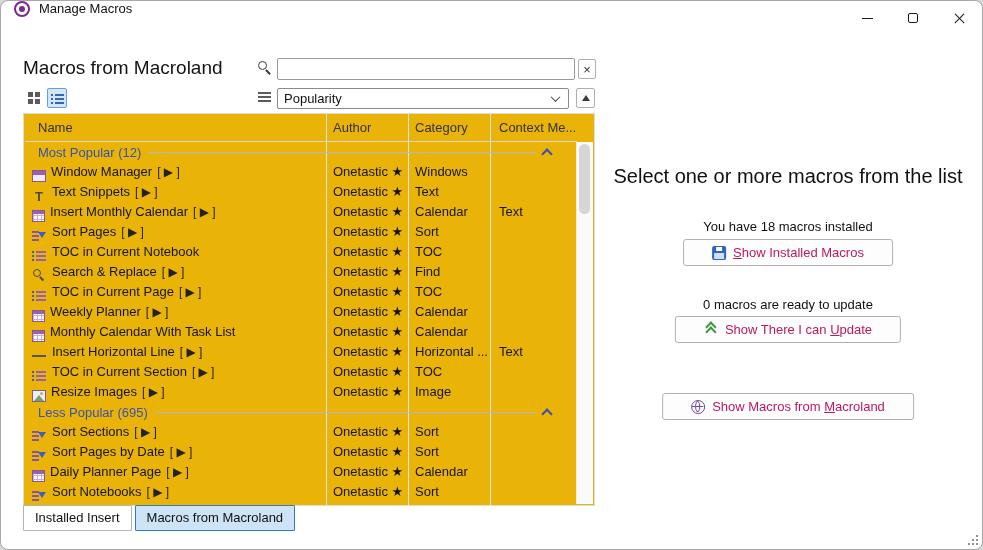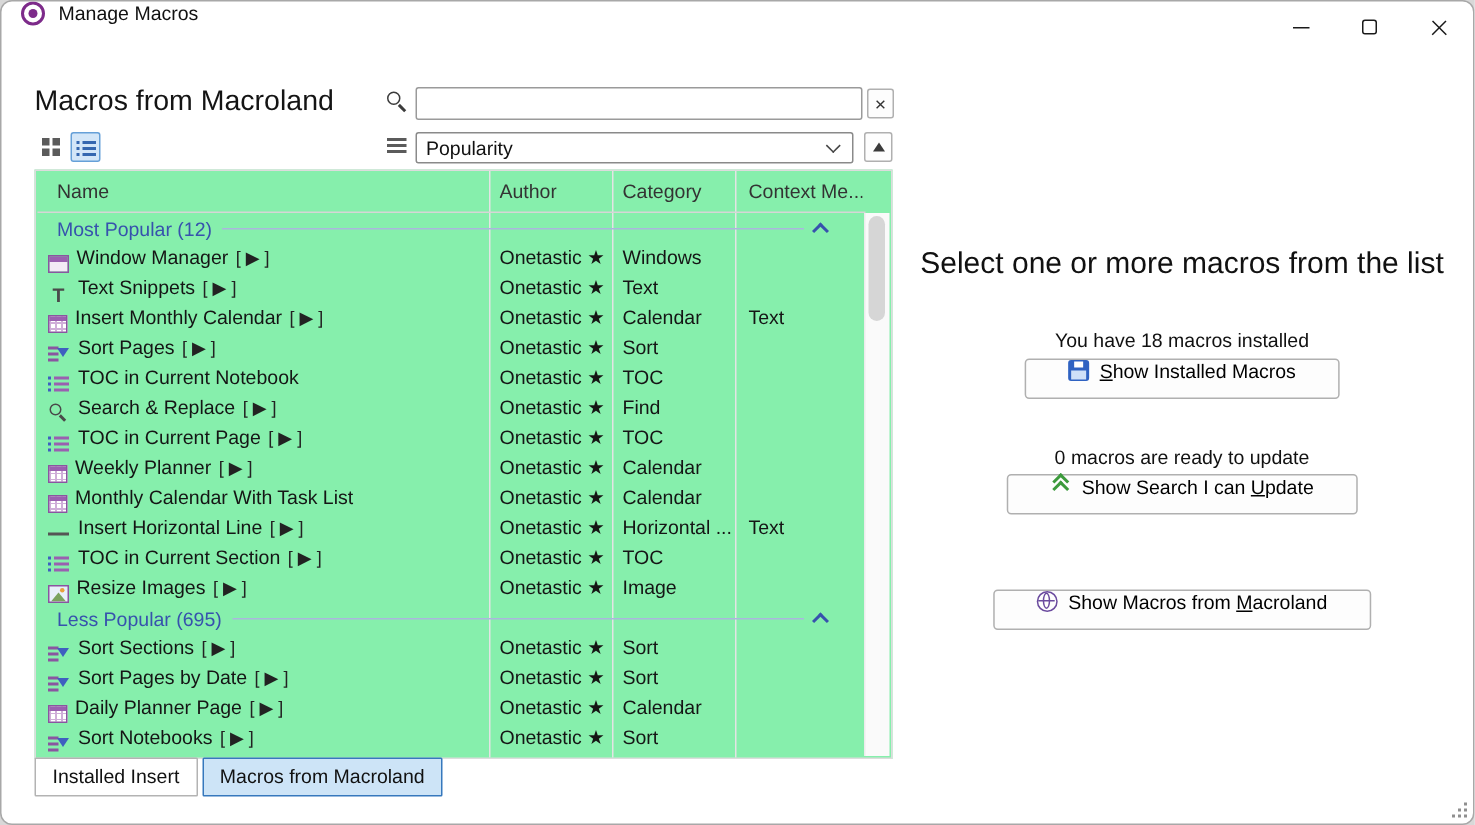--- a/index.html
+++ b/index.html
@@ -41,21 +41,21 @@
   .gi-grid::before { content:""; position:absolute; left:0; top:0; width:5px; height:5px; background:#5b5b5b; box-shadow:7px 0 0 #5b5b5b, 0 7px 0 #5b5b5b, 7px 7px 0 #5b5b5b; }
   .gi-list { position:relative; width:13px; height:11px; }
   .gi-list::before { content:""; position:absolute; left:0; top:1px; width:2px; height:2px; background:#3567b0; box-shadow:0 4px 0 #3567b0, 0 8px 0 #3567b0; }
   .gi-list::after { content:""; position:absolute; left:4px; top:1px; width:9px; height:2px; background:#3567b0; box-shadow:0 4px 0 #3567b0, 0 8px 0 #3567b0; }
   .gi-sortby { position:absolute; left:257px; top:91px; width:13px; height:11px; }
   .gi-sortby::before { content:""; position:absolute; left:0; top:0; width:13px; height:2px; background:#5b5b5b; box-shadow:0 4px 0 #5b5b5b, 0 8px 0 #5b5b5b; }
   .combo { position:absolute; left:276px; top:87px; width:292px; height:21px; border:1px solid #8a8a8a; border-radius:2px; box-sizing:border-box; display:flex; align-items:center; padding-left:6px; font-size:13px; color:#111; background:#fff; }
   .combo-chev { margin-left:auto; margin-right:9px; width:7px; height:7px; border-right:1.5px solid #444; border-bottom:1.5px solid #444; transform:rotate(45deg) translate(-1px,-1px); box-sizing:border-box; }
 
   
-  .table { position:absolute; left:22px; top:112px; width:572px; height:393px; border:1px solid #dcdcdc; background:#86efac; box-sizing:border-box; }
+  .table { position:absolute; left:22px; top:112px; width:572px; height:393px; border:1px solid #dcdcdc; background:#eab308; box-sizing:border-box; }
   .vline { position:absolute; top:0; bottom:0; width:1px; background:#e4e4e4; }
   .vl-1 { left:302px; } .vl-2 { left:384px; } .vl-3 { left:466px; }
   .thead { position:absolute; left:1px; top:1px; right:17px; height:26px; border-bottom:1px solid #d6d6d6; }
   .th { position:absolute; top:0; height:26px; line-height:26px; font-size:13px; color:#333; white-space:nowrap; overflow:hidden; }
   .th-name { left:13px; } .th-author { left:308px; } .th-cat { left:390px; } .th-ctx { left:474px; right:2px; }
   .tbody { position:absolute; left:1px; top:28px; right:17px; bottom:1px; overflow:hidden; }
   .trow { display:flex; height:20px; line-height:20px; font-size:13px; color:#151515; }
   .cell { box-sizing:border-box; white-space:nowrap; overflow:hidden; }
   .c-name { width:302px; display:flex; align-items:flex-end; padding-left:7px; }
   .c-author { width:82px; padding-left:6px; }
@@ -91,21 +91,21 @@
   
   .tabs { position:absolute; left:22px; top:504px; display:flex; }
   .tab { height:24px; line-height:24px; padding:0 11px; border:1px solid #b3b3b3; background:#fff; font-size:13px; color:#111; margin-right:3px; border-radius:1px; white-space:nowrap; }
   .tab.selected { background:#cde4f7; border-color:#3678bd; }
 
   
   .side { position:absolute; left:594px; top:34px; right:1px; bottom:1px; }
   .prompt { position:absolute; top:130px; left:0; right:0; text-align:center; font-size:20px; color:#111; }
   .note { position:absolute; left:0; right:0; text-align:center; font-size:13px; color:#111; }
   .note-1 { top:184px; } .note-2 { top:262px; } .note-3 { top:338px; }
-  .side-btn { position:absolute; left:50%; transform:translateX(-50%); height:27px; border:1px solid #b0b0b0; border-radius:3px; background:#fdfdfd; display:inline-flex; gap:7px; padding:0 28px; font-size:13px; color:#000000; white-space:nowrap; cursor:default; }
+  .side-btn { position:absolute; left:50%; transform:translateX(-50%); height:27px; border:1px solid #b0b0b0; border-radius:3px; background:#fdfdfd; display:inline-flex; align-items:center; gap:7px; padding:0 28px; font-size:13px; color:#be185d; white-space:nowrap; cursor:default; }
   .btn-1 { top:204px; } .btn-2 { top:281px; } .btn-3 { top:358px; }
   .ak { text-decoration:underline; }
   .bi { position:relative; display:inline-block; width:14px; height:14px; flex:none; }
   .bi-disk { background:#2f62c2; border-radius:2px; }
   .bi-disk::before { content:""; position:absolute; left:4px; top:1px; width:6px; height:4px; background:#fff; }
   .bi-disk::after { content:""; position:absolute; left:2px; top:7px; width:10px; height:6px; background:#cfe0f8; }
   .bi-up::before,.bi-up::after { content:""; position:absolute; left:3px; width:8px; height:8px; border-left:2px solid #3c9a3c; border-top:2px solid #3c9a3c; transform:rotate(45deg); box-sizing:border-box; }
   .bi-up::before { top:0; } .bi-up::after { top:5px; }
   .bi-globe { border:1.5px solid #6a4a9e; border-radius:50%; box-sizing:border-box; }
   .bi-globe::before { content:""; position:absolute; left:3px; top:0; width:5px; height:11px; border:1px solid #6a4a9e; border-radius:50%; box-sizing:border-box; }
@@ -354,21 +354,21 @@
 
     <div class="note note-1">You have 18 macros installed</div>
     <button class="side-btn btn-1">
       <span class="bi bi-disk"></span>
       <span><span></span><span class="ak">S</span><span>how Installed Macros</span></span>
     </button>
 
     <div class="note note-2">0 macros are ready to update</div>
     <button class="side-btn btn-2">
       <span class="bi bi-up"></span>
-      <span><span>Show Search I can </span><span class="ak">U</span><span>pdate</span></span>
+      <span><span>Show There I can </span><span class="ak">U</span><span>pdate</span></span>
     </button>
 
     <button class="side-btn btn-3">
       <span class="bi bi-globe"></span>
       <span><span>Show Macros from </span><span class="ak">M</span><span>acroland</span></span>
     </button>
   </div>
 
   <span class="grip"></span>
 </div>

